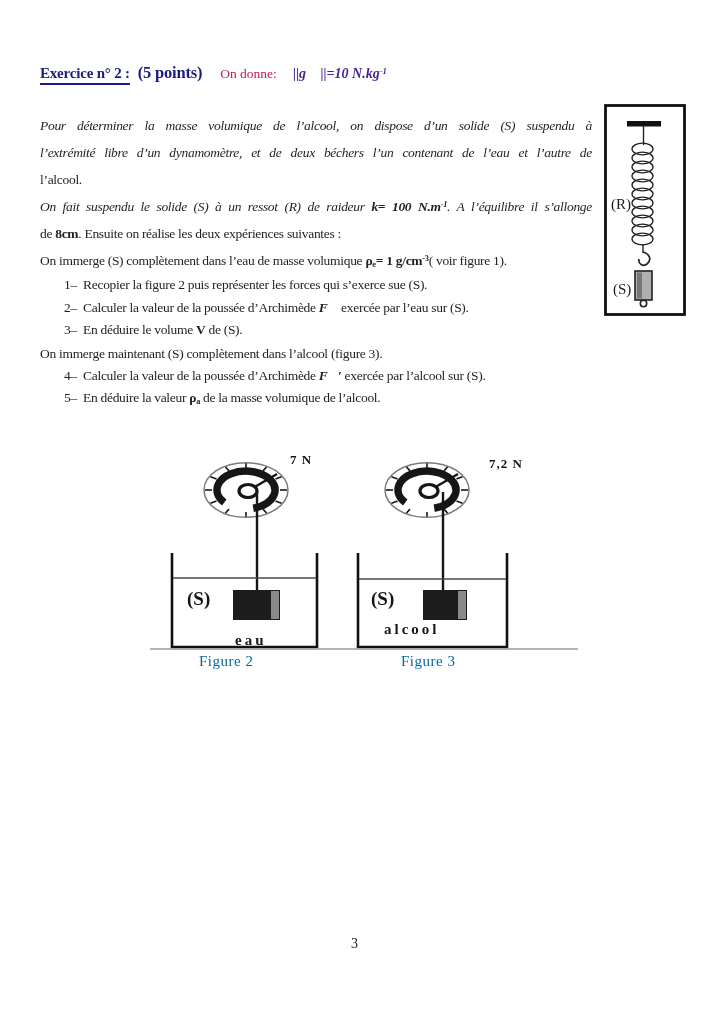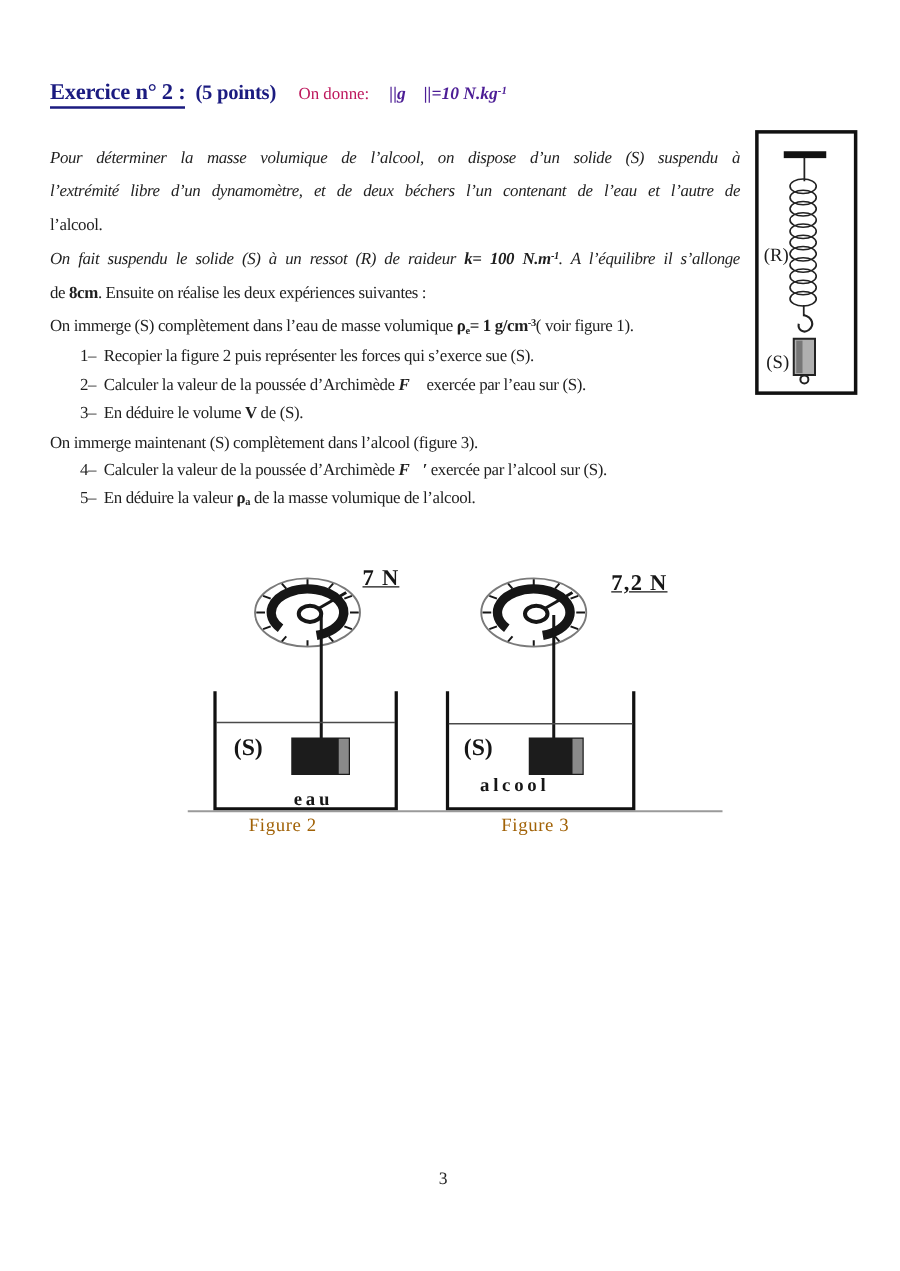--- a/index.html
+++ b/index.html
@@ -6,44 +6,44 @@
   * { margin:0; padding:0; box-sizing:border-box; }
   html,body { background:#ffffff; }
   .page {
     position:relative; width:720px; height:1017px; background:#fff;
     font-family:"Liberation Serif","DejaVu Serif",serif; color:var(--text-color);
     overflow:hidden;
   }
   
   .title-line { position:absolute; left:40px; top:63px; white-space:nowrap; }
   .ex-title {
-    color:var(--title-blue); font-weight:bold; font-size:18px; letter-spacing:-0.2px;
+    color:var(--title-blue); font-weight:bold; font-size:15px; letter-spacing:-0.2px;
     border-bottom:2px solid var(--title-blue); padding-bottom:2px;
   }
   .ex-points { color:var(--title-blue); font-weight:bold; font-size:16.5px; margin-left:4px; letter-spacing:-0.2px; }
   .given-label { font-size:13.5px; color:#be185d; margin-left:14px; }
   .given-value { font-size:14px; margin-left:12px; color:#4c1d95; }
   
   .bodytext { position:absolute; left:40px; top:112px; width:552px; }
   .ln { font-size:13.5px; letter-spacing:-0.3px; line-height:27px; color:var(--text-color); }
   .ln.j { text-align:justify; text-align-last:justify;font-style:italic; }
   .ln.item { line-height:22.5px; padding-left:24px; }
   .ln.p4 { line-height:23px; }
   .b { font-weight:bold; }
   .i { font-style:italic; }
   sup,sub { font-size:0.62em; line-height:0; position:relative; vertical-align:baseline; }
   sup { top:-0.45em; } sub { top:0.28em; }
   
   .spring-svg { position:absolute; left:600px; top:100px; }
   .figures-svg { position:absolute; left:150px; top:450px; }
   .fig-label { position:absolute; white-space:nowrap; color:#161616; }
-  .reading { font-size:18px; font-weight:bold; letter-spacing:1px;text-decoration:underline; }
+  .reading { font-size:13px; font-weight:bold; letter-spacing:1px; }
   .s-label { font-size:19px; font-weight:bold; }
   .liquid-label { font-size:15px; font-weight:bold; letter-spacing:3px; }
-  .caption { font-size:15px; letter-spacing:0.5px; color:#a16207; }
+  .caption { font-size:15px; letter-spacing:0.5px; color:#0369a1; }
   .page-number { position:absolute; left:351px; top:936px; font-size:14px; color:#222; }
   svg text { font-family:"Liberation Serif","DejaVu Serif",serif; fill:#1c1c1c; }
 </style>
 </head>
 <body>
 
 <div class="page">
 
   <div class="title-line">
     <span class="ex-title">Exercice n° 2 :</span>

